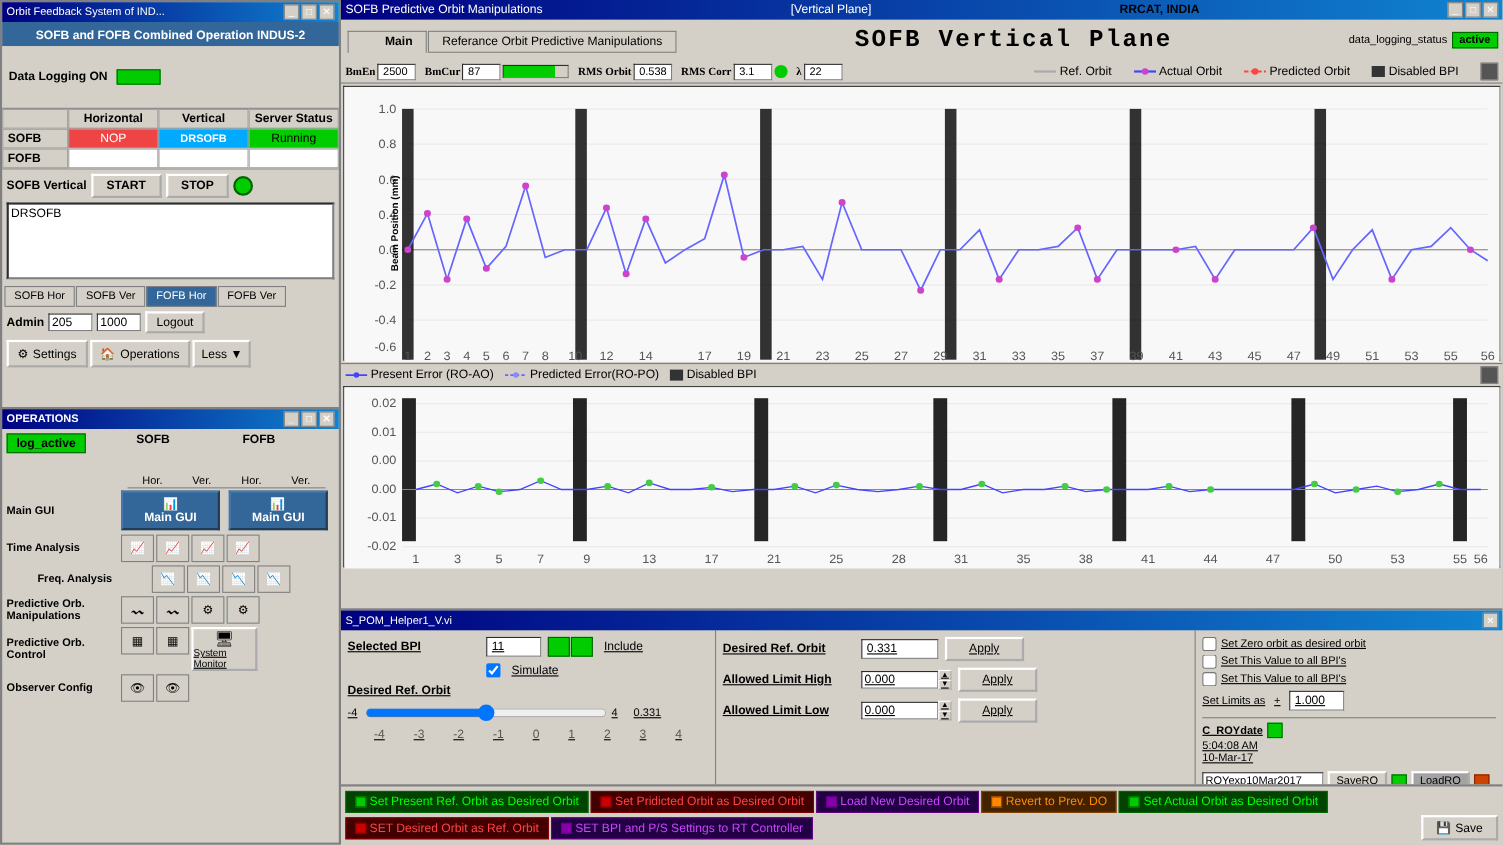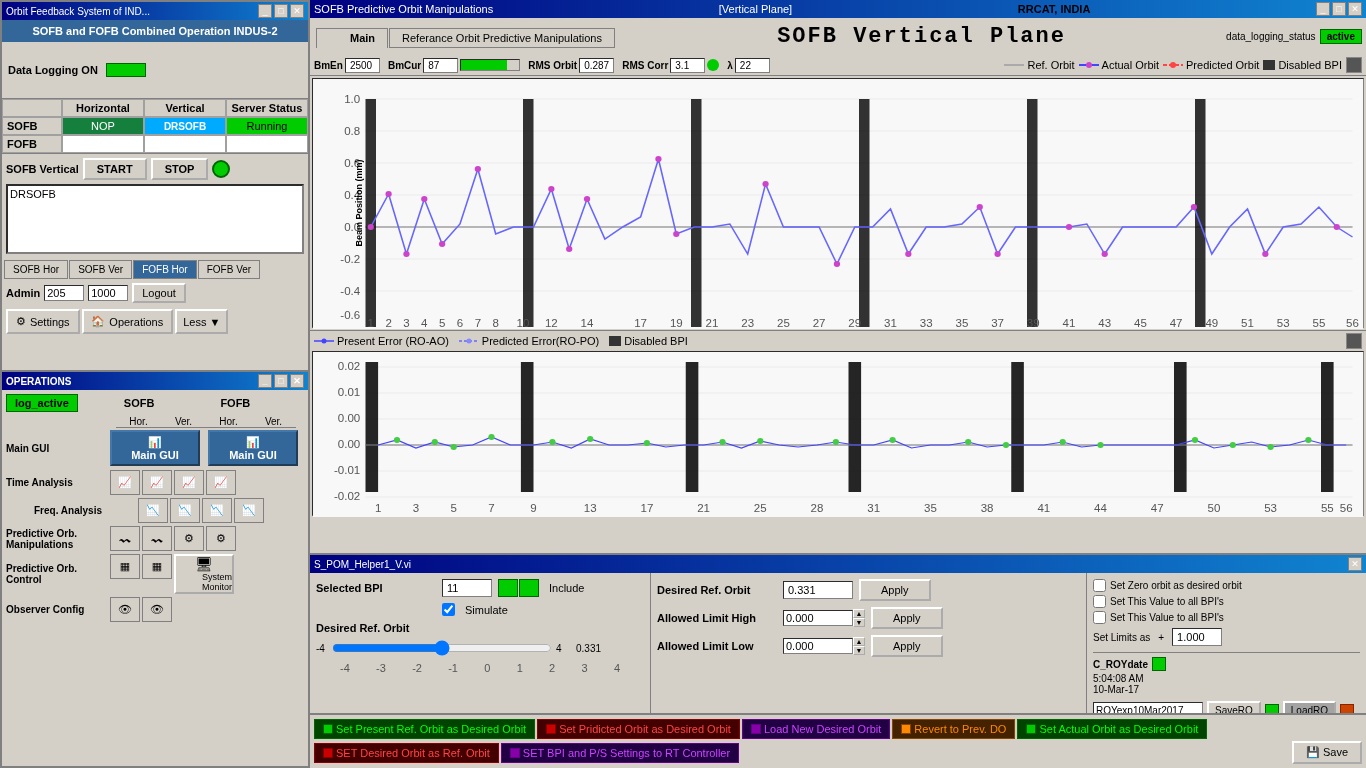--- a/index.html
+++ b/index.html
@@ -25,21 +25,21 @@
       background: #d4d0c8; padding: 21px 6px; display: flex; align-items: center; gap: 8px; border-bottom: 1px solid #808080; text-align: center;
     }
     .green-indicator { width: 40px; height: 14px; background: #00cc00; border: 1px solid #006600; }
     
     .table-grid {
       display: grid; grid-template-columns: 60px 1fr 1fr 1fr; border-bottom: 1px solid #808080;
     }
     .tg-header { background: #d4d0c8; padding: 2px 4px; font-weight: bold; border: 1px solid #a0a0a0; text-align: center; }
     .tg-label { background: #d4d0c8; padding: 2px 4px; font-weight: bold; border: 1px solid #a0a0a0; display: flex; align-items: center; }
     .tg-cell { border: 1px solid #a0a0a0; padding: 2px 4px; text-align: center; display: flex; align-items: center; justify-content: center; }
-    .cell-blue { background: #15803d; color: white; }
+    .cell-blue { background: #ef4444; color: white; }
     .cell-cyan { background: #00aaff; color: white; }
     .cell-green { background: #00cc00; color: black; }
     .cell-empty { background: white; }
     
     .sofb-section { padding: 4px; }
     .sofb-row { display: flex; align-items: center; gap: 4px; margin-bottom: 4px; }
     .btn-start { background: #d4d0c8; border: 2px outset #ffffff; padding: 3px 12px; cursor: pointer; font-weight: bold; font-size: 11px; }
     .btn-stop { background: #d4d0c8; border: 2px outset #ffffff; padding: 3px 12px; cursor: pointer; font-weight: bold; font-size: 11px; }
     .green-circle { width: 18px; height: 18px; border-radius: 50%; background: #00cc00; border: 2px solid #006600; }
     
@@ -92,21 +92,21 @@
     
     #helper-panel {
       position: absolute; left: 310px; bottom: 0; width: 1056px; height: 215px;
       background: #d4d0c8; border-top: 2px solid #808080;
     }
     .helper-titlebar {
       background: linear-gradient(to right, #000080, #1084d0);
       color: white; padding: 2px 4px; display: flex; align-items: center; justify-content: space-between;
     }
     
-    .helper-content { display: flex; height: 185px; }
+    .helper-content { display: flex; height: 185px; text-decoration: underline; }
     .helper-left { padding: 6px; flex: 0 0 340px; }
     .helper-mid { padding: 6px; flex: 1; border-left: 1px solid #808080; }
     .helper-right { padding: 6px; flex: 0 0 280px; border-left: 1px solid #808080; }
     
     .field-row { display: flex; align-items: center; gap: 6px; margin-bottom: 6px; }
     .field-label { font-size: 11px; font-weight: bold; min-width: 120px; }
     .field-input { background: white; border: 1px inset #808080; padding: 2px 4px; width: 60px; }
     .green-bar { display: inline-flex; gap: 1px; }
     .green-seg { width: 20px; height: 18px; background: #00cc00; border: 1px solid #006600; }
     .apply-btn { background: #d4d0c8; border: 2px outset #ffffff; padding: 3px 20px; cursor: pointer; font-size: 11px; }
@@ -127,21 +127,21 @@
     .main-tabs { display: flex; gap: 1px; padding: 2px 2px 0; }
     .main-tab { padding: 3px 12px; border: 1px solid #808080; background: #d4d0c8; cursor: pointer; font-size: 11px; }
     .main-tab.active { background: #d4d0c8; border-bottom: none; font-weight: bold; padding-left: 33px; }
     
     .chart-header { 
       display: flex; align-items: center; justify-content: space-between;
       padding: 2px 4px; background: #d4d0c8; border-bottom: 1px solid #808080;
     }
     .chart-info { display: flex; align-items: center; gap: 8px; }
     .info-field { display: flex; align-items: center; gap: 2px; }
-    .info-label { font-weight: bold; font-size: 10px; }
+    .info-label { font-weight: bold; font-size: 10px; font-family: Liberation Serif, serif; }
     .info-val { background: white; border: 1px inset #808080; padding: 1px 4px; min-width: 35px; font-size: 10px; }
     .status-dot { width: 12px; height: 12px; border-radius: 50%; background: #00cc00; }
     .legend-item { display: flex; align-items: center; gap: 3px; font-size: 10px; }
     
     .active-badge { background: #00cc00; color: black; padding: 1px 6px; border: 1px solid #006600; font-size: 10px; font-weight: bold; }
     
     .rrcat-label { font-size: 11px; font-weight: bold; color: black; }
     
     
     .spin-input { display: flex; align-items: center; }
@@ -245,21 +245,21 @@
   <div class="ops-header">
     <span style="font-size:10px;">OPERATIONS</span>
     <div class="win-buttons">
       <div class="win-btn">_</div>
       <div class="win-btn">□</div>
       <div class="win-btn">✕</div>
     </div>
   </div>
 
   <div class="ops-content">
-    <div style="display:flex; align-items:center; gap:6px; margin-bottom:4px;">
+    <div style="display:flex; gap:6px; margin-bottom:20px;">
       <div class="log-active-badge">log_active</div>
       <span style="font-weight:bold; margin-left:40px;">SOFB</span>
       <span style="font-weight:bold; margin-left:60px;">FOFB</span>
     </div>
 
     <div style="display:flex; margin-bottom:2px; padding-left:110px;">
       <span style="width:45px; text-align:center; font-size:10px; border-bottom:1px solid #808080;">Hor.</span>
       <span style="width:45px; text-align:center; font-size:10px; border-bottom:1px solid #808080;">Ver.</span>
       <span style="width:45px; text-align:center; font-size:10px; border-bottom:1px solid #808080;">Hor.</span>
       <span style="width:45px; text-align:center; font-size:10px; border-bottom:1px solid #808080;">Ver.</span>
@@ -308,21 +308,21 @@
     </div>
 
     <div class="ops-row" style="margin-bottom:3px;">
       <span class="ops-row-label" style="font-size:10px;">Predictive Orb. Control</span>
       <div class="ops-icon-row">
         <div class="ops-icon-box">▦</div>
         <div class="ops-icon-box">▦</div>
         <div style="position:relative;">
           <div class="ops-icon-box" style="width:60px; height:40px; background:#d4d0c8; border: 2px outset #ffffff; flex-direction:column;">
             <span style="font-size:14px;">🖥</span>
-            <span style="font-size:9px; text-align:right;">System Monitor</span>
+            <span style="font-size:9px; text-align:left;text-decoration:underline;">System Monitor</span>
           </div>
         </div>
       </div>
     </div>
 
     <div class="ops-row">
       <span class="ops-row-label">Observer Config</span>
       <div class="ops-icon-row">
         <div class="ops-icon-box">👁</div>
         <div class="ops-icon-box">👁</div>
@@ -364,33 +364,33 @@
         <span class="info-label">BmEn</span>
         <div class="info-val">2500</div>
       </div>
       <div class="info-field">
         <span class="info-label">BmCur</span>
         <div class="info-val">87</div>
         <div style="width:60px; height:12px; background:linear-gradient(to right, #00cc00 80%, #d4d0c8 80%); border: 1px inset #808080;"></div>
       </div>
       <div class="info-field">
         <span class="info-label">RMS Orbit</span>
-        <div class="info-val">0.287</div>
+        <div class="info-val">0.538</div>
       </div>
       <div class="info-field">
         <span class="info-label">RMS Corr</span>
         <div class="info-val">3.1</div>
         <div class="status-dot"></div>
       </div>
       <div class="info-field">
         <span class="info-label">λ</span>
         <input class="info-val" value="22" style="width: 35px;">
       </div>
     </div>
-    <div style="display:flex; align-items:center; gap:4px;">
+    <div style="display:flex; align-items:center; gap:20px;">
       <div class="legend-item">
         <div style="width:20px; height:2px; background:#aaa;"></div>
         <span>Ref. Orbit</span>
       </div>
       <div class="legend-item">
         <svg width="20" height="10">
           <line x1="0" y1="5" x2="20" y2="5" stroke="#4444ff" stroke-width="2"></line>
           <circle cx="10" cy="5" r="3" fill="#cc44cc"></circle>
         </svg>
         <span>Actual Orbit</span>

